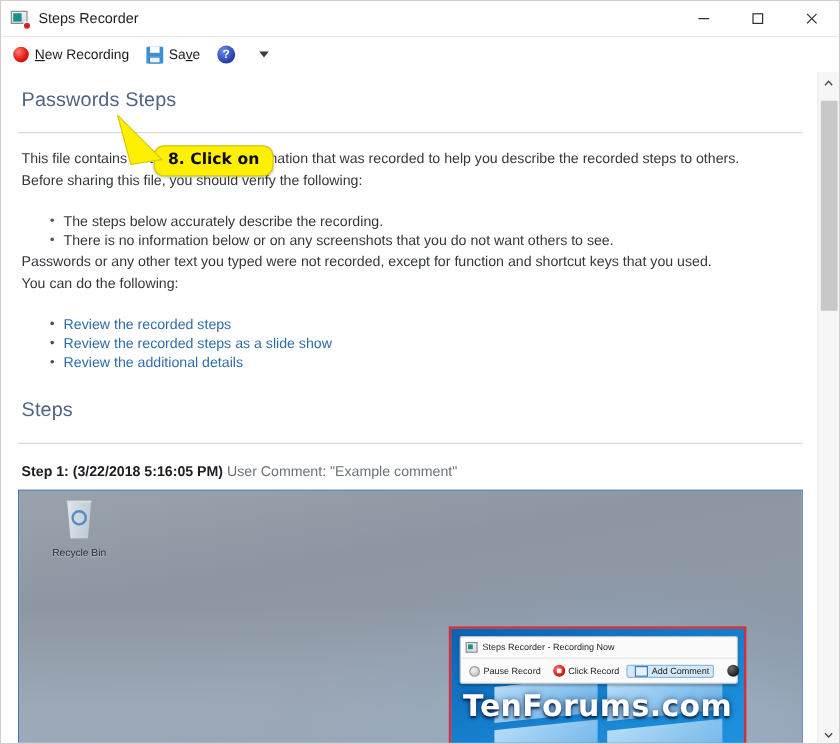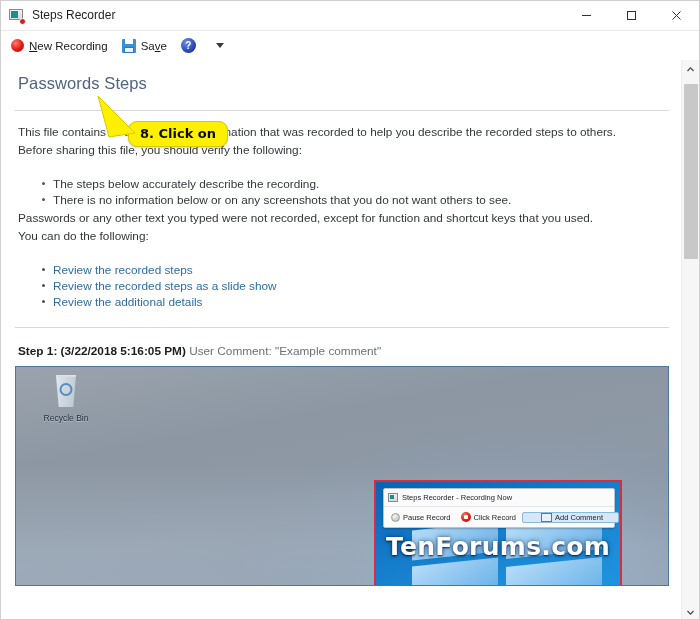--- a/index.html
+++ b/index.html
@@ -430,21 +430,21 @@
     width: 11px; height: 9px;
     background: #e8f1fa;
     border: 1px solid #3b7fbf;
     box-sizing: border-box;
     flex: 0 0 auto;
   }
   .inner-btn.sel {
     background: #d6e8f7;
     border: 1px solid #8bb8de;
     border-radius: 2px;
-    padding: 0 15px;
+    padding: 0 3px;
     margin-left: -1px;
     text-align: right;
   }
   .ib-help {
     width: 10px; height: 10px;
     border-radius: 50%;
     background: radial-gradient(circle at 35% 30%, #6b6b6b 0%, #1d1d1d 70%);
     flex: 0 0 auto;
     margin-left: 4px;
   }
@@ -594,20 +594,21 @@
 
       <div class="para tight">Passwords or any other text you typed were not recorded, except for function and shortcut keys that you used.</div>
       <div class="para tight">You can do the following:</div>
 
       <ul class="bullets links">
         <li><a href="#">Review the recorded steps</a></li>
         <li><a href="#">Review the recorded steps as a slide show</a></li>
         <li><a href="#">Review the additional details</a></li>
       </ul>
 
+      <div class="h2">Steps</div>
       <div class="rule"></div>
 
       <div class="step-line">
         <b>Step 1: (3/22/2018 5:16:05 PM)</b>
         <span>User Comment: "Example comment"</span>
       </div>
 
       <div class="shot">
         <div class="sky-glow"></div>
         <div class="haze"></div>

